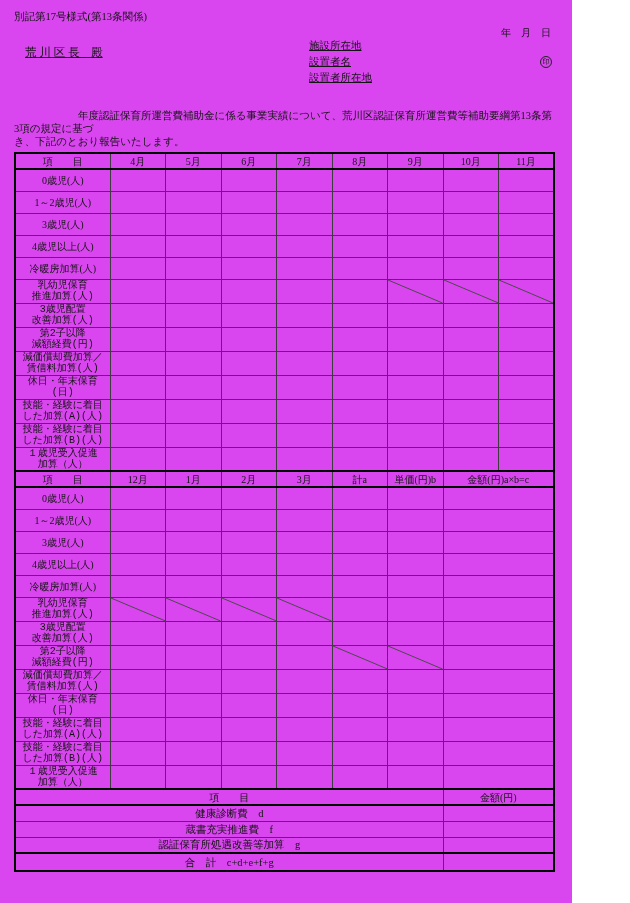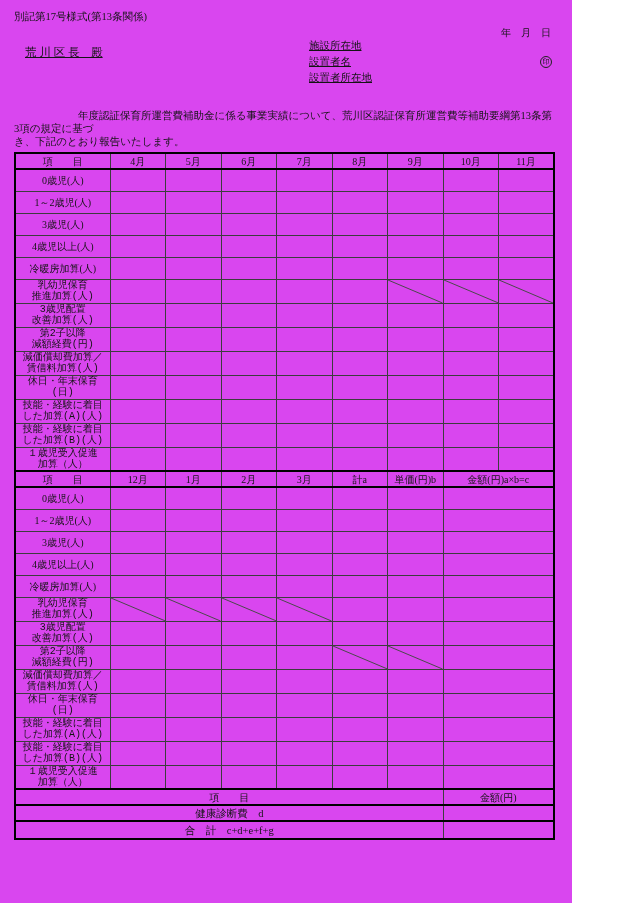--- a/index.html
+++ b/index.html
@@ -409,19 +409,27 @@
       </tbody>
     <tbody id="t2">
         <tr class="hdr">
           <td class="h" colspan="7">項　　目</td>
           <td class="h" colspan="2">金額(円)</td>
         </tr>
         <tr class="sum">
           <td colspan="7">健康診断費　d</td>
           <td colspan="2"></td>
         </tr>
+        <tr class="sum">
+          <td colspan="7">蔵書充実推進費　f</td>
+          <td colspan="2"></td>
+        </tr>
+        <tr class="sum">
+          <td colspan="7">認証保育所処遇改善等加算　g</td>
+          <td colspan="2"></td>
+        </tr>
         <tr class="sum total">
           <td colspan="7">合　計　c+d+e+f+g</td>
           <td colspan="2"></td>
         </tr>
       </tbody>
   </table>
 </div>
 
 </body></html>

